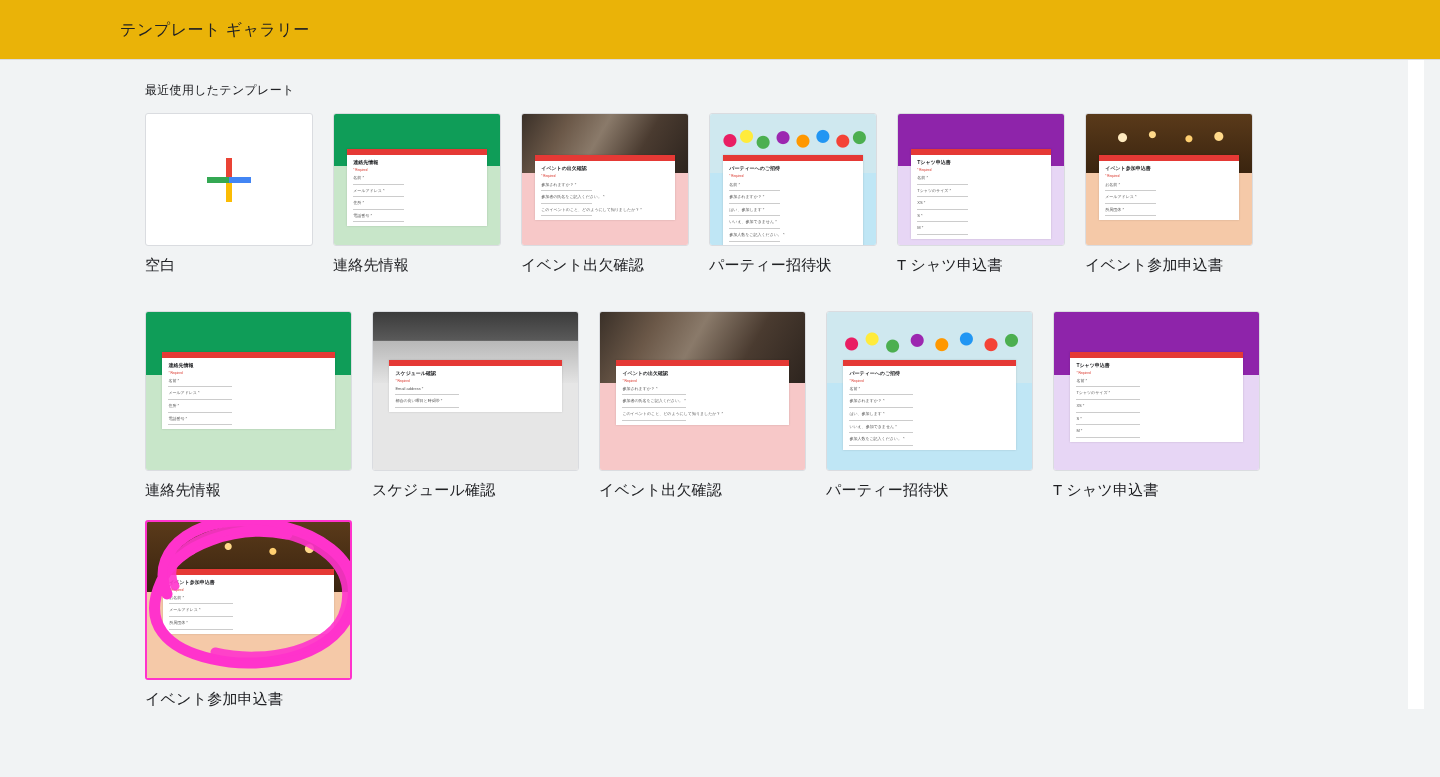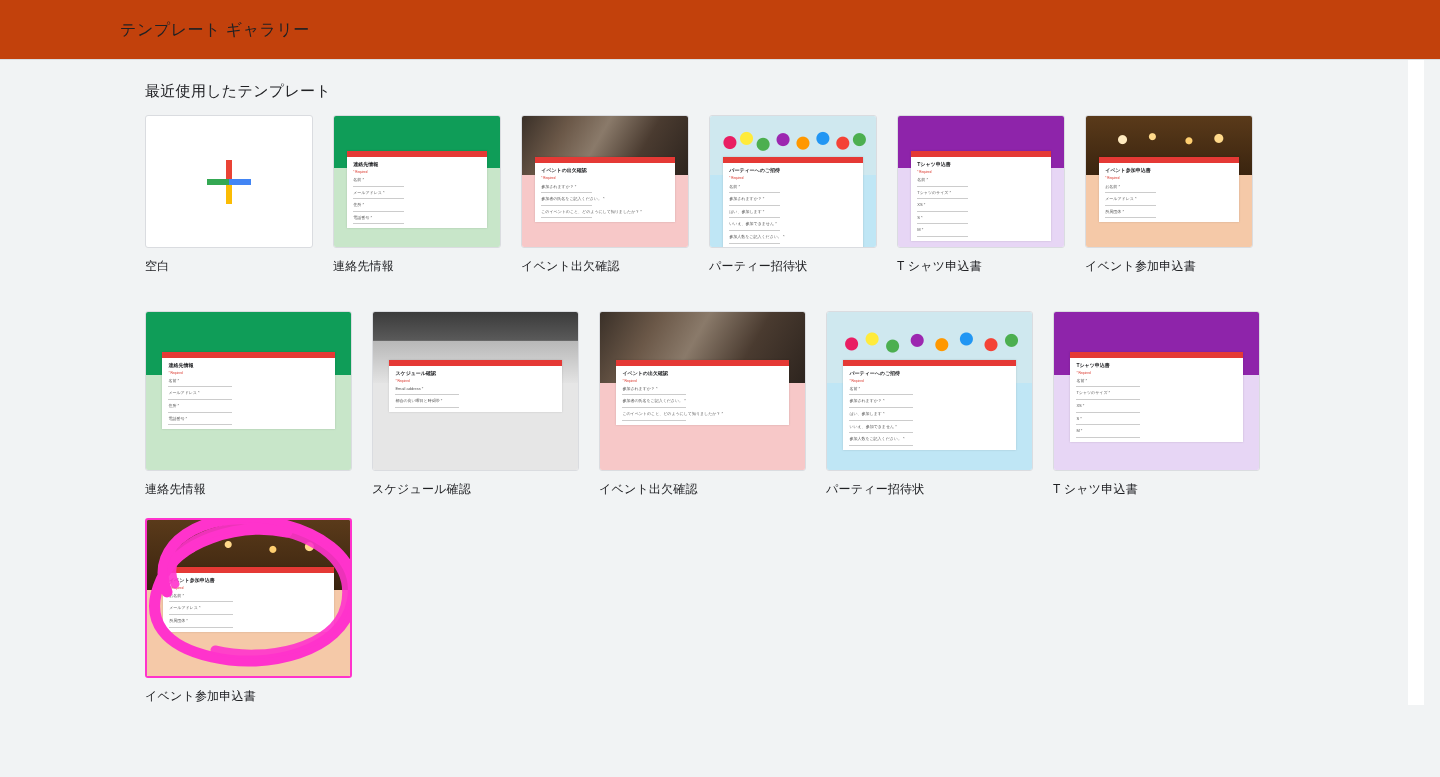--- a/index.html
+++ b/index.html
@@ -4,34 +4,34 @@
 <style>
 * { margin: 0; padding: 0; box-sizing: border-box; }
 body {
   font-family: "Helvetica Neue", Arial, "Hiragino Kaku Gothic ProN", "Hiragino Sans", Meiryo, sans-serif;
   background: #f1f3f4;
   color: #202124;
   width: 1440px;
   overflow-x: hidden;
 }
 .header {
-  background: #c2410c;
+  background: #eab308;
   border-bottom: 1px solid #dadce0;
   padding: 20px 0 18px 120px;
   font-size: 16px;
   color: #202124;
   letter-spacing: 0.5px;
 }
 .content {
   padding: 22px 0 0 145px;
   max-width: 1424px;
   border-right: 16px solid #fff;
 }
 .section-title {
-  font-size: 15px;
+  font-size: 12px;
   color: #202124;
   margin-bottom: 14px;
   letter-spacing: 0.3px;
 }
 .grid {
   display: flex;
   flex-wrap: wrap;
   gap: 20px;
   margin-bottom: 36px;
 }
@@ -42,21 +42,21 @@
 .card-thumb {
   width: 168px;
   height: 133px;
   border: 1px solid #dadce0;
   border-radius: 3px;
   background: #fff;
   overflow: hidden;
   position: relative;
 }
 .card-title {
-  font-size: 12px;
+  font-size: 15px;
   color: #202124;
   margin-top: 10px;
   letter-spacing: 0.2px;
 }
 
 
 .card-large { width: 207px; }
 .card-large .card-thumb { width: 207px; height: 160px; }
 
 

